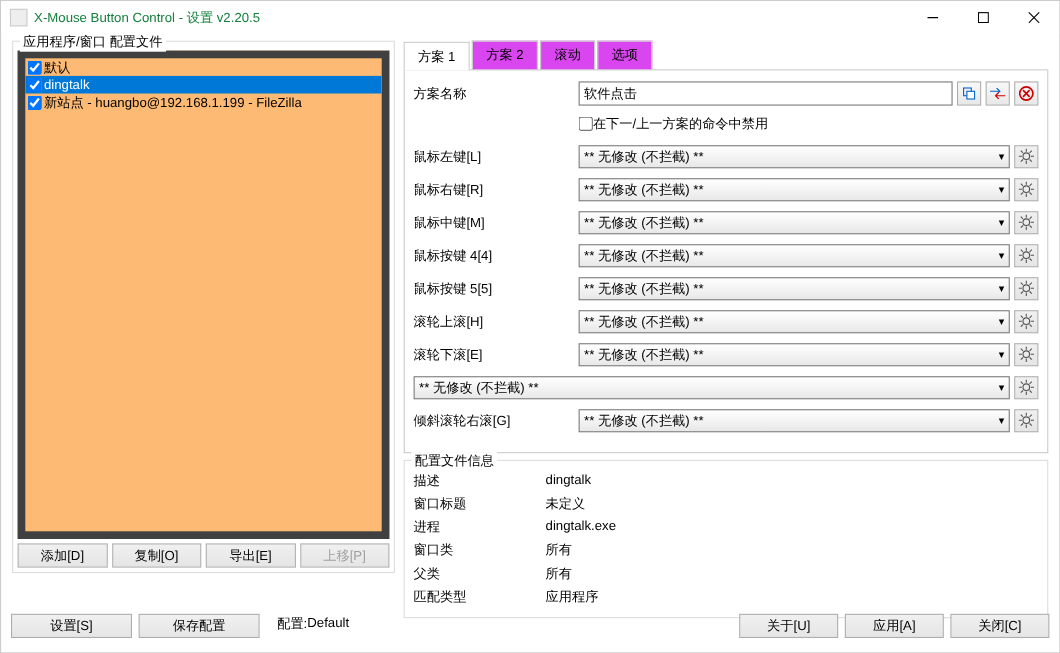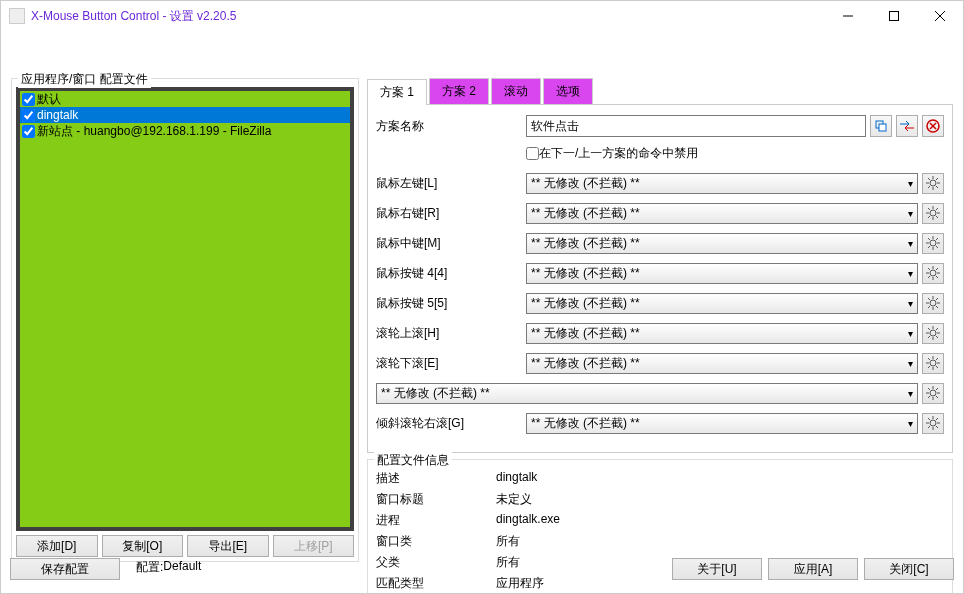--- a/index.html
+++ b/index.html
@@ -1,26 +1,26 @@
 <!DOCTYPE html>
 <html><head>
 <meta charset="utf-8">
 <style>
 * { box-sizing: border-box; margin: 0; padding: 0; font-family: "Microsoft YaHei", "Segoe UI", sans-serif; font-size: 12px; }
 body { background: #fff; width: 964px; height: 594px; overflow: hidden; border: 1px solid #ccc; }
 .titlebar { height: 30px; display: flex; align-items: center; padding-left: 8px; background: #fff; }
 .titlebar .icon { width: 16px; height: 16px; background: #eee; border: 1px solid #ccc; margin-right: 6px; }
-.titlebar .title { flex: 1; color: #6d28d9; }
+.titlebar .title { flex: 1; color: #15803d; }
 .winbtns { display: flex; }
 .winbtn { width: 46px; height: 30px; display: flex; align-items: center; justify-content: center; color: #000; }
-.content { display: flex; padding: 6px 10px 0 10px; height: 490px; gap: 8px; margin-top: 41px; }
+.content { display: flex; padding: 6px 10px 0 10px; height: 490px; gap: 8px; }
 .left { width: 348px; display: flex; flex-direction: column; }
 .groupbox { border: 1px solid #ddd; position: relative; padding: 8px 4px 4px 4px; flex: 1; display: flex; flex-direction: column; }
 .groupbox-title { position: absolute; top: -8px; left: 6px; background: #fff; padding: 0 3px; }
-.listbox { border: 4px solid #404040; flex: 1; background: #84cc16; overflow: auto; }
+.listbox { border: 7px solid #404040; flex: 1; background: #fdba74; overflow: auto; }
 .listitem { display: flex; align-items: center; height: 16px; padding: 0 2px; }
 .listitem.selected { background: #0078d7; color: #fff; }
 .listitem input[type=checkbox] { margin-right: 2px; width: 13px; height: 13px; }
 .btnrow { display: flex; gap: 4px; margin-top: 4px; }
 .btn { flex: 1; height: 22px; border: 1px solid #adadad; background: linear-gradient(#f0f0f0,#e5e5e5); text-align: center; line-height: 20px; cursor: pointer; }
 .btn.disabled { color: #a0a0a0; }
 .right { flex: 1; display: flex; flex-direction: column; }
 .tabs { display: flex; border-bottom: 1px solid #ccc; }
 .tab { padding: 4px 12px; border: 1px solid #ccc; border-bottom: none; margin-right: 2px; background: #d946ef; cursor: pointer; }
 .tab.active { background: #fff; position: relative; top: 1px; }
@@ -330,20 +330,21 @@
           <div class="inforow">
             <div class="ilbl">匹配类型</div>
             <div>应用程序</div>
           </div>
         </div>
     </div>
   </div>
 </div>
 
 <div class="bottombar">
+  <div class="btn">设置[S]</div>
   <div class="btn">保存配置</div>
   <div class="configlbl">
     <span>配置:</span>
     <span>Default</span>
   </div>
   <div class="spacer"></div>
   <div class="btn" style="width:90px">关于[U]</div>
   <div class="btn" style="width:90px">应用[A]</div>
   <div class="btn" style="width:90px">关闭[C]</div>
 </div>

